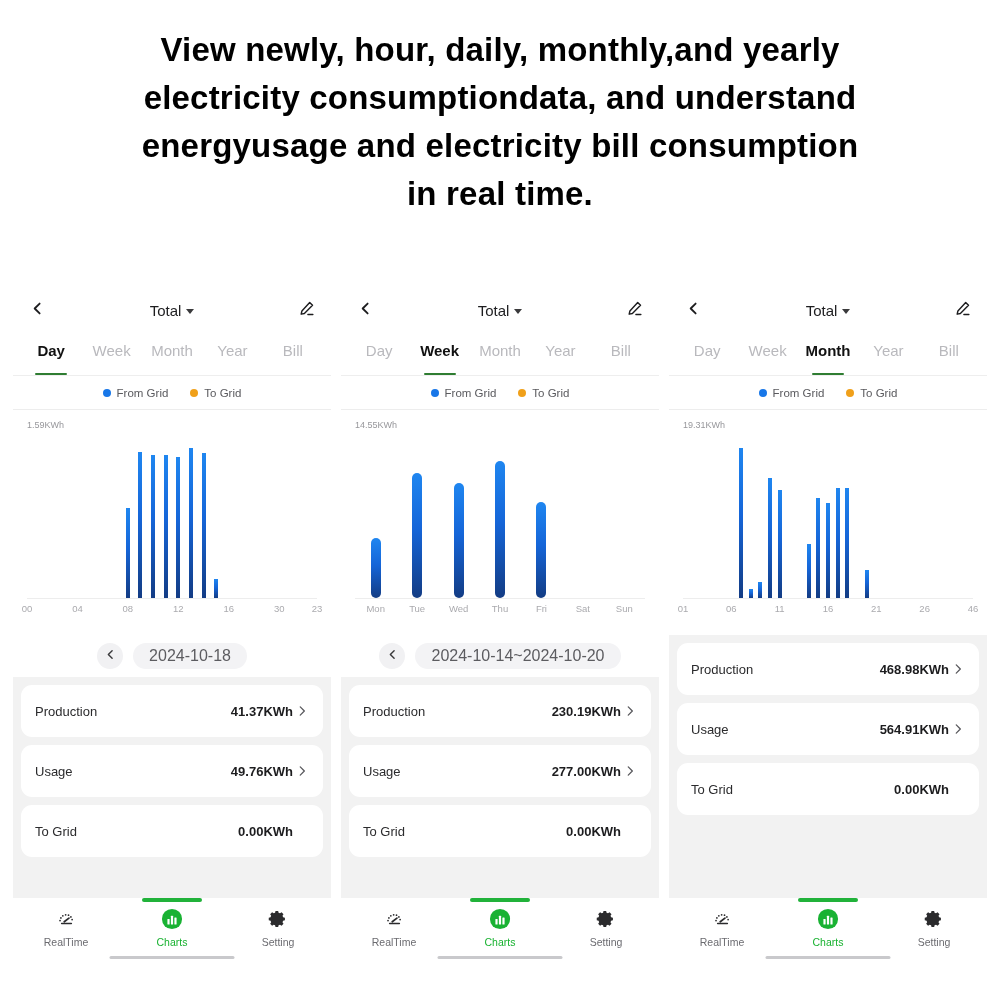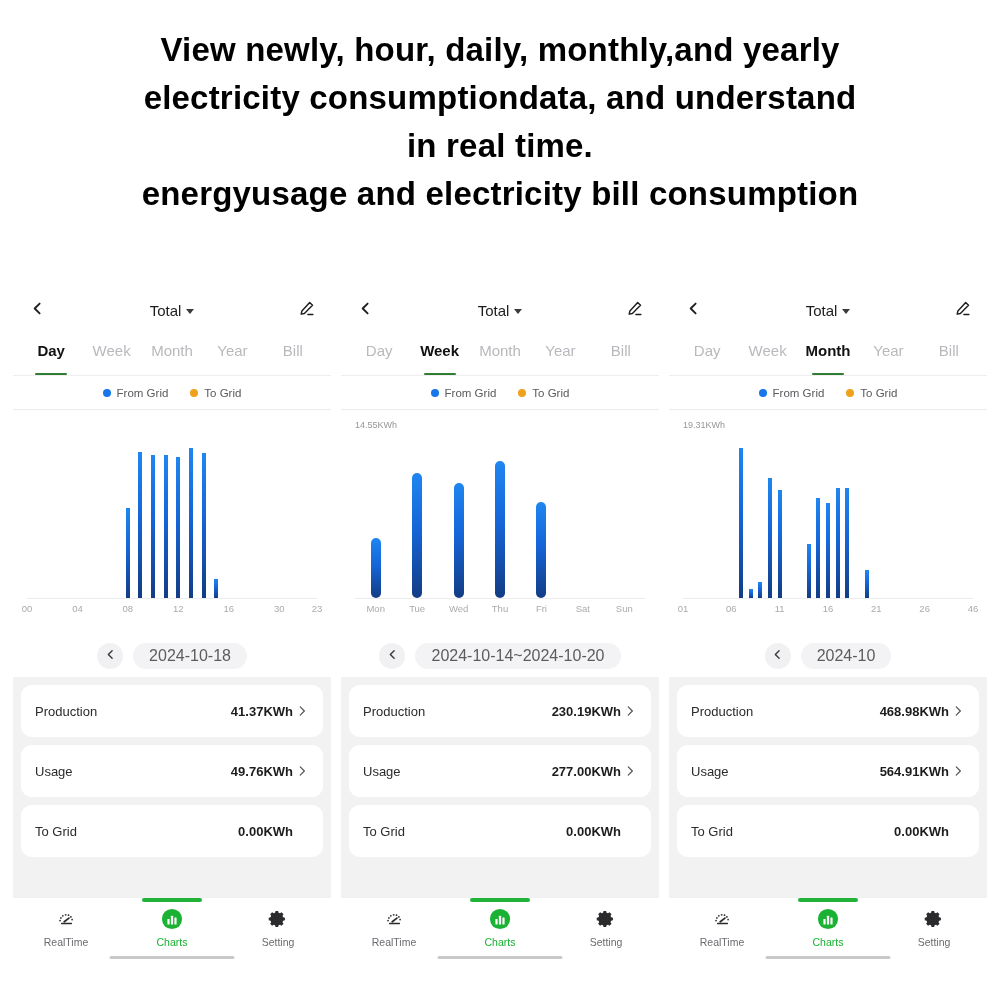--- a/index.html
+++ b/index.html
@@ -224,22 +224,22 @@
     background: #c9c9cc;
     border-radius: 2px;
   }
 </style>
 </head>
 <body>
 
 <div class="headline">
   <span>View newly, hour, daily, monthly,and yearly</span>
   <span>electricity consumptiondata, and understand</span>
+  <span>energyusage and electricity bill consumption</span>
   <span>in real time.</span>
-  <span>energyusage and electricity bill consumption</span>
 </div>
 
 <div class="panels" id="panels">
     <div class="panel">
       <div class="navbar">
         <div class="nav-back">
           <span><svg width="17" height="17" viewBox="0 0 24 24" fill="none" stroke="#1d1d1f" stroke-width="2.6" stroke-linecap="round" stroke-linejoin="round">
               <polyline points="15 5 8 12 15 19"></polyline>
             </svg></span>
         </div>
@@ -265,20 +265,21 @@
         <div class="legend-item">
           <span class="dot" style="background:#1877e8"></span>
           <span>From Grid</span>
         </div>
         <div class="legend-item">
           <span class="dot" style="background:#f0a01a"></span>
           <span>To Grid</span>
         </div>
       </div>
       <div class="chart-wrap">
+        <div class="chart-max">1.59KWh</div>
         <div class="plot">
           <div class="bars">
             <div class="bar" style="left: calc(34.7826% - 2px); width: 4px; height: 59.7484%;"></div>
             <div class="bar" style="left: calc(39.1304% - 2px); width: 4px; height: 97.4843%;"></div>
             <div class="bar" style="left: calc(43.4783% - 2px); width: 4px; height: 95.5975%;"></div>
             <div class="bar" style="left: calc(47.8261% - 2px); width: 4px; height: 95.5975%;"></div>
             <div class="bar" style="left: calc(52.1739% - 2px); width: 4px; height: 94.3396%;"></div>
             <div class="bar" style="left: calc(56.5217% - 2px); width: 4px; height: 100%;"></div>
             <div class="bar" style="left: calc(60.8696% - 2px); width: 4px; height: 96.8553%;"></div>
             <div class="bar" style="left: calc(65.2174% - 2px); width: 4px; height: 12.5786%;"></div>
@@ -564,30 +565,20 @@
         <div class="axis-labels">
           <span class="axis-label" style="left: 0%;">01</span>
           <span class="axis-label" style="left: 16.6667%;">06</span>
           <span class="axis-label" style="left: 33.3333%;">11</span>
           <span class="axis-label" style="left: 50%;">16</span>
           <span class="axis-label" style="left: 66.6667%;">21</span>
           <span class="axis-label" style="left: 83.3333%;">26</span>
           <span class="axis-label" style="left: 100%;">46</span>
         </div>
       </div>
-      <div class="datenav">
-        <div class="date-prev">
-          <span><svg width="13" height="13" viewBox="0 0 24 24" fill="none" stroke="#3a3a3c" stroke-width="2.6" stroke-linecap="round" stroke-linejoin="round">
-              <polyline points="15 5 8 12 15 19"></polyline>
-            </svg></span>
-        </div>
-        <div class="date-pill">
-          <span>2024-10</span>
-        </div>
-      </div>
       <div class="info-region">
         <div class="info-card">
           <span class="info-label">Production</span>
           <span class="info-value">468.98KWh</span>
           <span class="info-chev">
             <svg width="14" height="14" viewBox="0 0 24 24" fill="none" stroke="#58585c" stroke-width="2.2" stroke-linecap="round" stroke-linejoin="round">
               <polyline points="9 5 16 12 9 19"></polyline>
             </svg>
           </span>
         </div>

